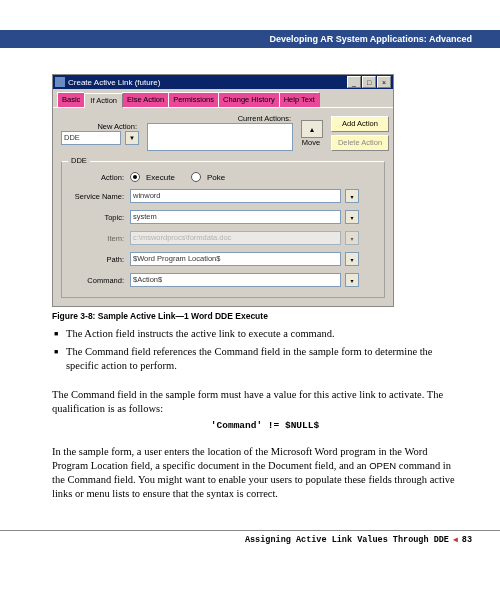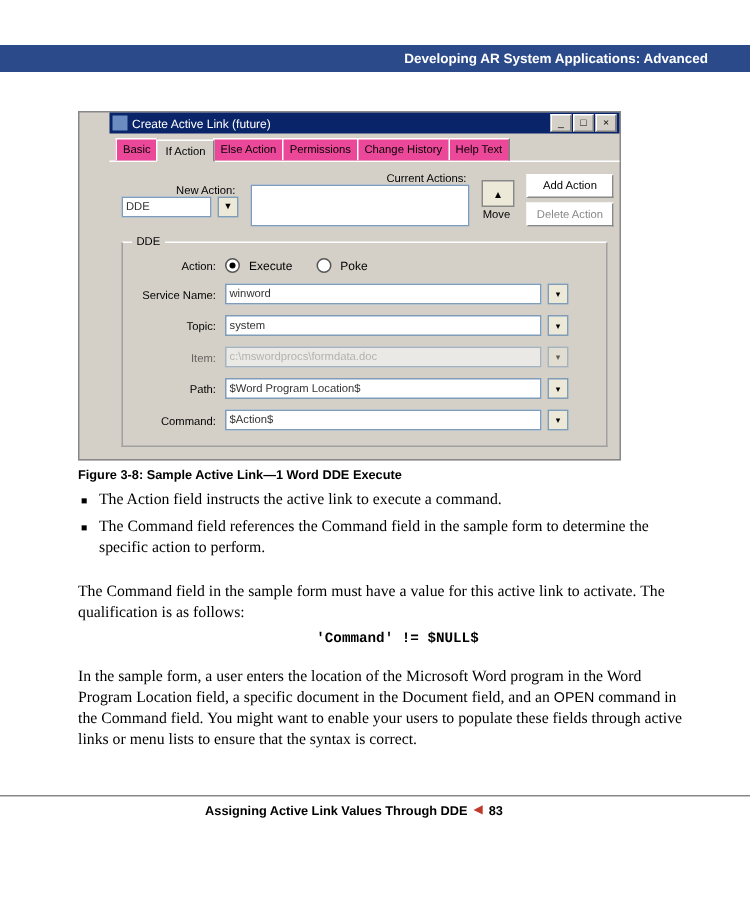--- a/index.html
+++ b/index.html
@@ -27,21 +27,20 @@
     padding: 26px 36px 0 52px;
   }
   
   .win {
     background: #d4d0c8;
     border: 1px solid #888;
     width: 340px;
     font-family: Tahoma, Arial, sans-serif;
     font-size: 8px;
     color: #000;
-    padding-left: 20px;
   }
   .win-title {
     height: 14px;
     background: linear-gradient(#0a246a, #0a246a);
     color: #fff;
     display: flex;
     align-items: center;
     padding: 0 2px;
     font-size: 8px;
   }
@@ -130,21 +129,21 @@
     background: #ece9d8;
     border: 1px solid #7f9db9;
     display: inline-flex;
     align-items: center;
     justify-content: center;
     font-size: 6px;
   }
   .btn {
     width: 56px;
     height: 14px;
-    background: #ffffff;
+    background: #fef9c3;
     border: 1px solid #888;
     border-top-color: #fff;
     border-left-color: #fff;
     font-size: 7.5px;
     text-align: center;
     line-height: 14px;
   }
   .btn.disabled { color: #888; }
   .move-btn {
     width: 20px;
@@ -225,25 +224,25 @@
     font-size: 9.5px;
     font-weight: bold;
     margin: 4px 0 4px 14px;
     text-align: center;
   }
   .footer {
     margin-top: 28px;
     border-top: 1px solid #888;
     padding: 4px 28px 14px 0;
     text-align: right;
-    font-family: Liberation Sans, sans-serif;
+    font-family: Liberation Mono, monospace;
     font-size: 8.5px;
     display: flex;
     align-items: center;
-    justify-content: center;
+    justify-content: flex-end;
     gap: 4px;
   }
   .footer .tri {
     color: #c0392b;
     font-size: 8px;
   }
   .footer strong { font-weight: bold; }
 </style>
 </head>
 <body>

